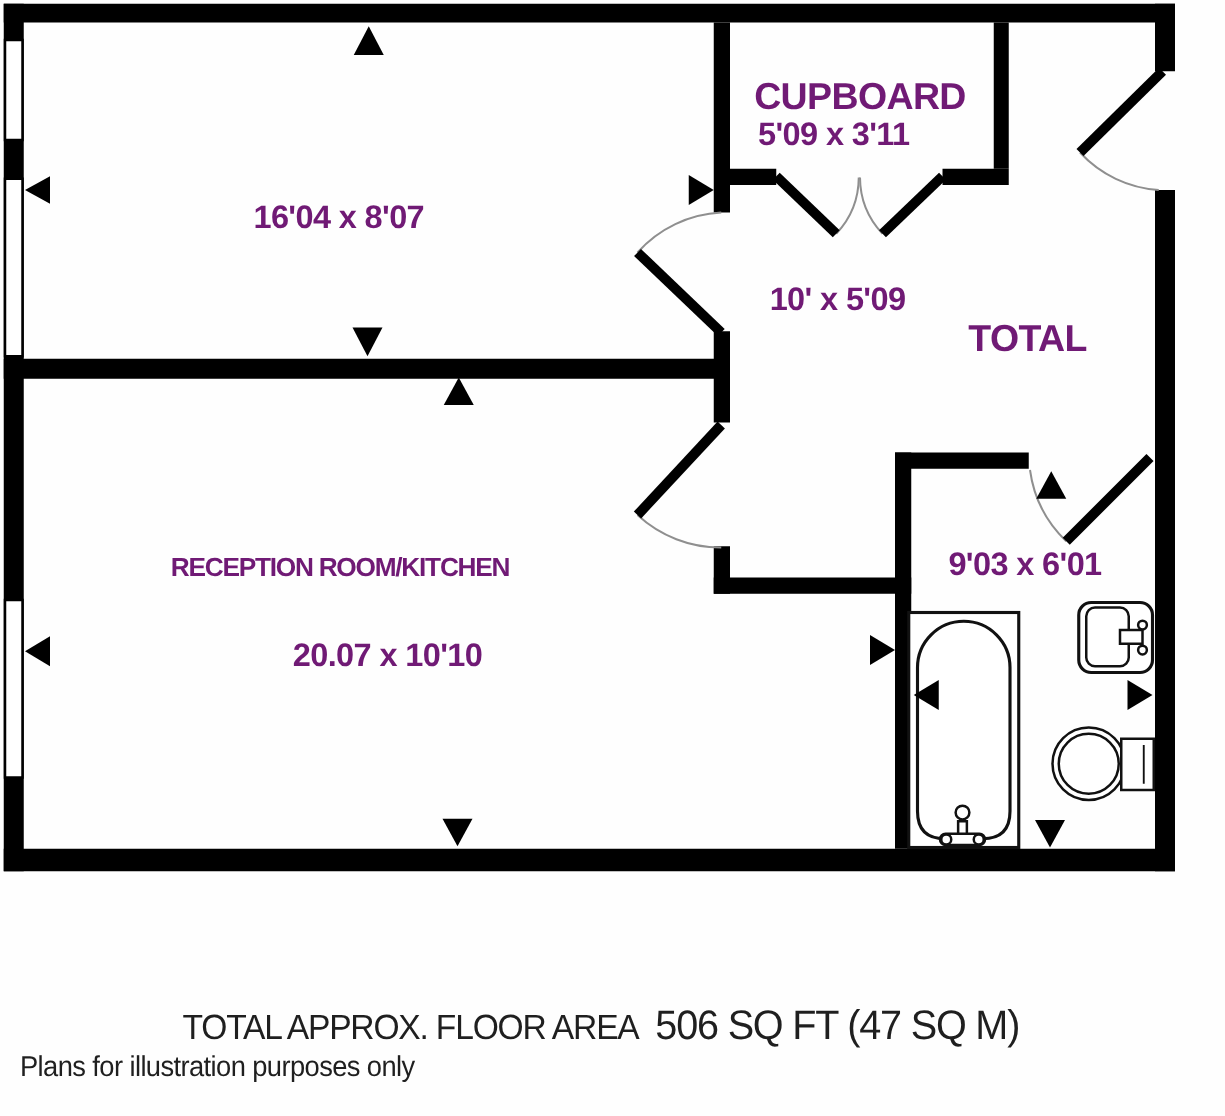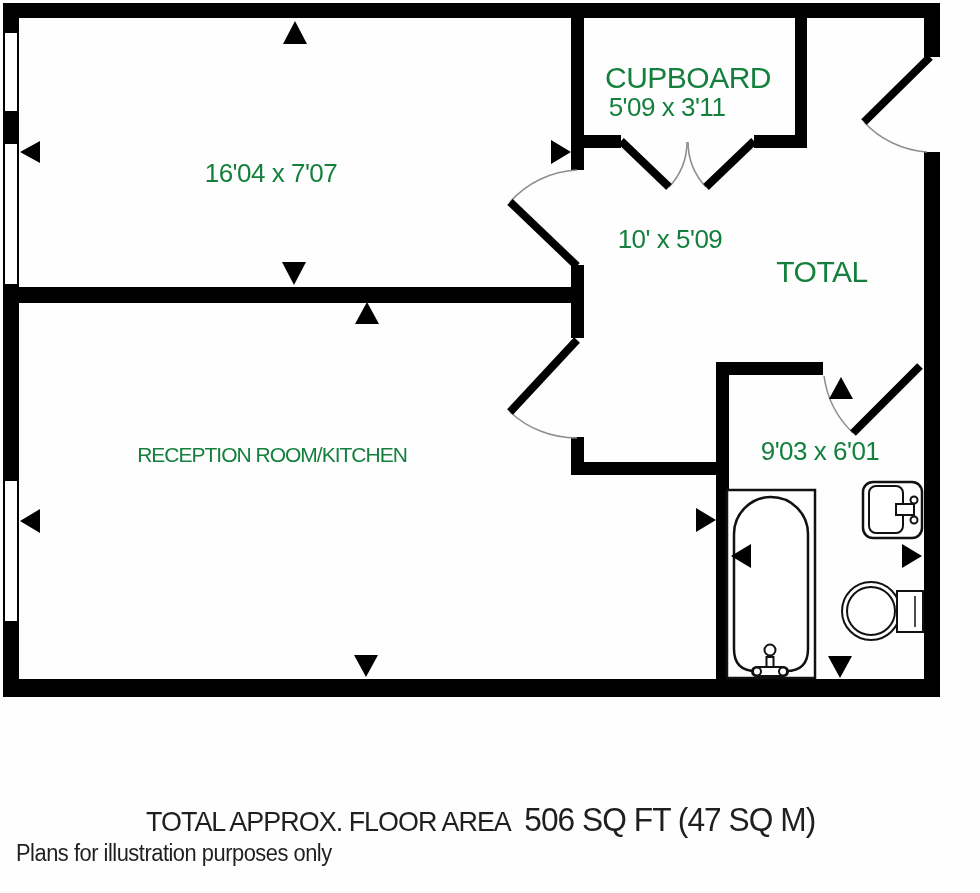--- a/index.html
+++ b/index.html
@@ -9,22 +9,22 @@
     width:980px;height:893px;
     background:#fefefe;
     font-family:"Liberation Sans", sans-serif;
     overflow:hidden;
   }
   .plan-svg{position:absolute;left:0;top:0;}
   .label{
     position:absolute;
     transform:translate(-50%,-50%);
     white-space:nowrap;
-    color:#15803d;
-    font-weight:normal;
+    color:#701a75;
+    font-weight:bold;
     line-height:1;
   }
   .room-name{font-size:30px;letter-spacing:-0.5px;}
   .room-dims{font-size:26px;letter-spacing:-0.5px;}
   .reception-name{font-size:21px;letter-spacing:-1px;}
   .footer-total{
     position:absolute;
     left:146px;top:803px;
     display:flex;align-items:baseline;gap:14px;
     color:#1f1f1f;white-space:nowrap;line-height:1;
@@ -124,29 +124,30 @@
       <polygon points="20,521 40,509 40,533"></polygon>
       <polygon points="366,677 354,655 378,655"></polygon>
       <polygon points="716,520 696,508 696,532"></polygon>
       <polygon points="841,377 829,399 853,399"></polygon>
       <polygon points="731,556 751,544 751,568"></polygon>
       <polygon points="922,556 902,544 902,568"></polygon>
       <polygon points="840,678 828,656 852,656"></polygon>
     </g>
   </svg>
 
-  <div class="label room-dims" style="left:271px;top:173px">16'04 x 7'07</div>
+  <div class="label room-dims" style="left:271px;top:173px">16'04 x 8'07</div>
 
   <div class="label room-name" style="left:688px;top:78px">CUPBOARD</div>
   <div class="label room-dims" style="left:667px;top:107px">5'09 x 3'11</div>
 
   <div class="label room-dims" style="left:670px;top:239px">10' x 5'09</div>
   <div class="label room-name" style="left:822px;top:272px">TOTAL</div>
 
   <div class="label reception-name" style="left:272px;top:454px">RECEPTION ROOM/KITCHEN</div>
+  <div class="label room-dims" style="left:310px;top:524px">20.07 x 10'10</div>
 
   <div class="label room-dims" style="left:820px;top:451px">9'03 x 6'01</div>
 
   <div class="footer-total">
     <span class="lbl">TOTAL APPROX. FLOOR AREA</span>
     <span class="val">506 SQ FT (47 SQ M)</span>
   </div>
   <div class="disclaimer">Plans for illustration purposes only</div>
 
 </div>

